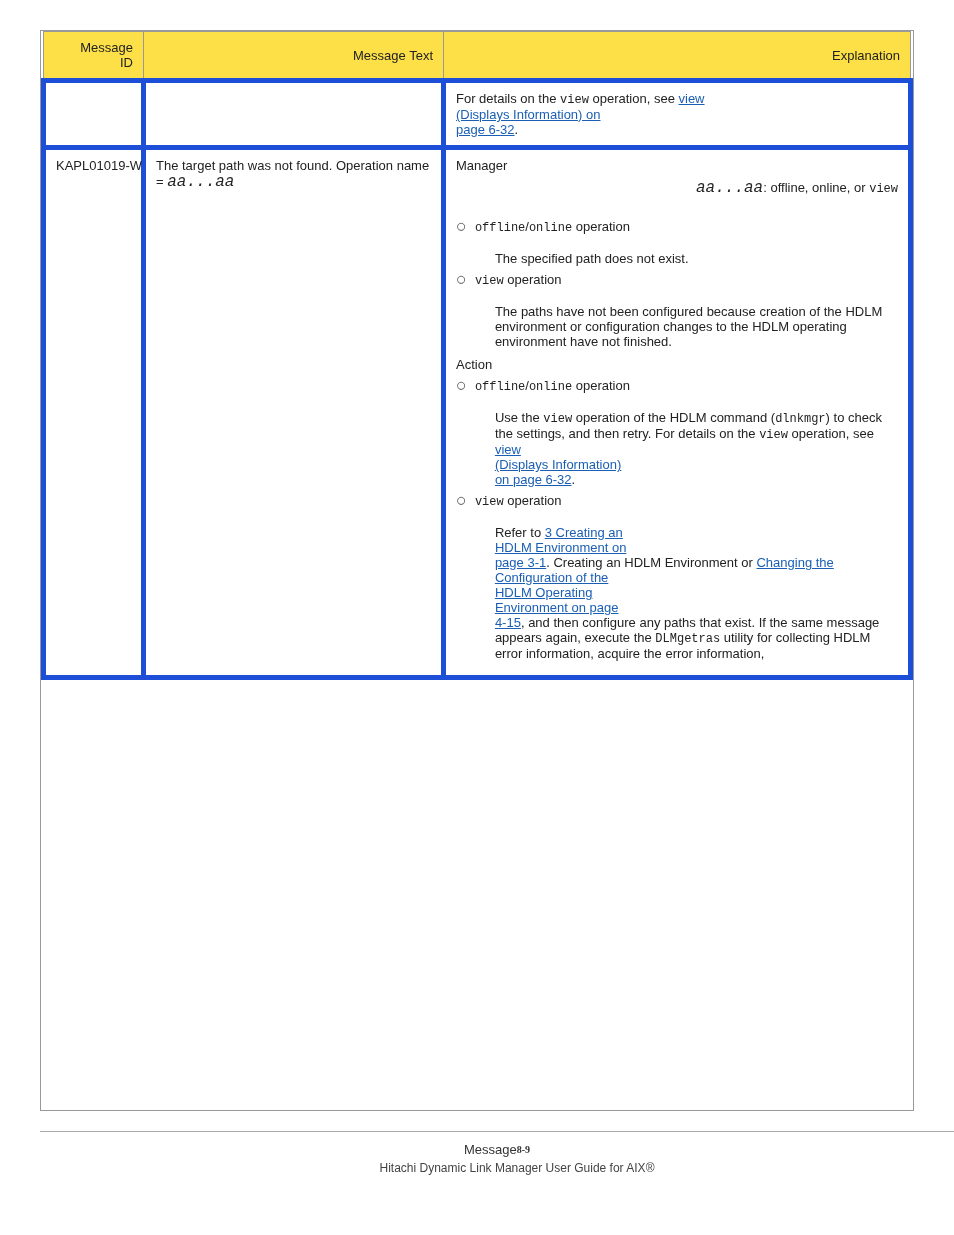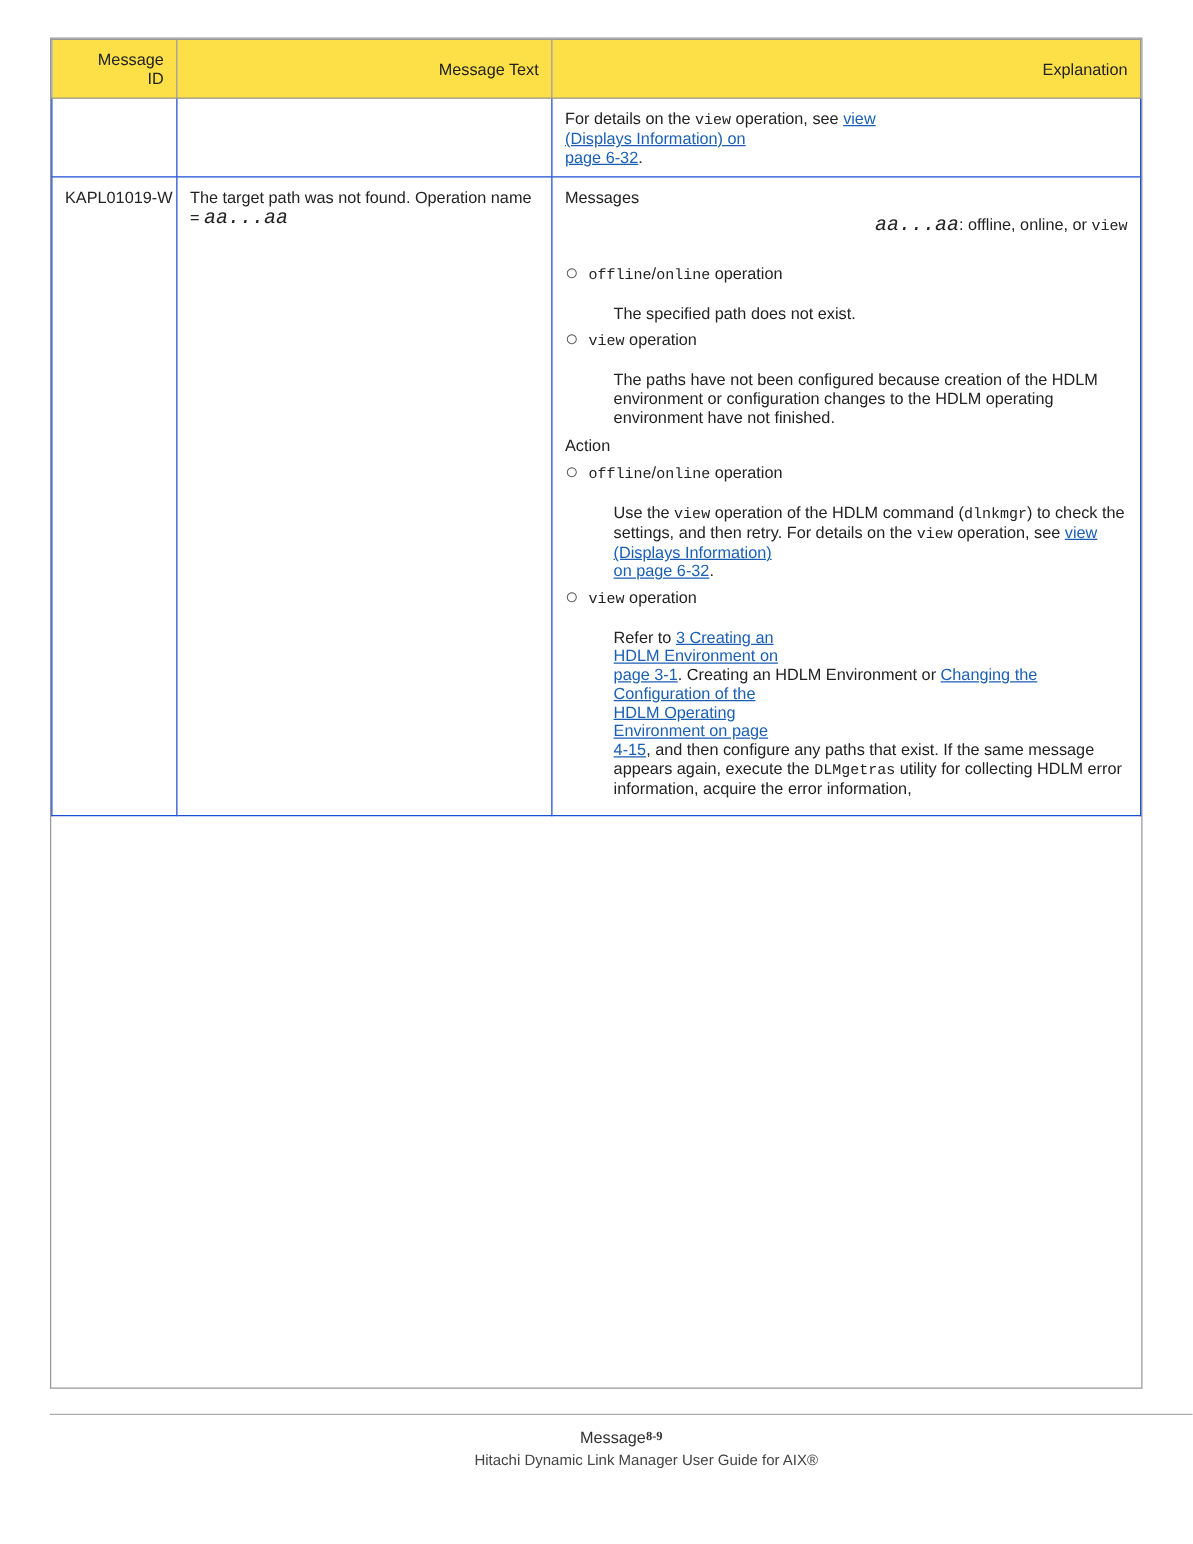--- a/index.html
+++ b/index.html
@@ -37,21 +37,21 @@
     thead tr th {
       background: #fde047;
       border: 1px solid #999;
       padding: 8px 10px;
       font-weight: normal;
       font-size: 13px;
       text-align: right;
       vertical-align: middle;
     }
     tbody tr td {
-      border: 1px solid #1d4ed8;
+      border: 5px solid #1d4ed8;
       padding: 8px 10px;
       vertical-align: top;
       font-size: 13px;
     }
     td.msg-id {
       font-size: 13px;
       vertical-align: top;
       white-space: nowrap;
       margin-left: 40px;
     }
@@ -165,21 +165,21 @@
 
         <tr>
           <td class="msg-id">
             <span>KAPL01019-W</span>
           </td>
           <td class="msg-text">
             <span>The target path was not found. Operation name = </span><span class="italic-code">aa...aa</span>
           </td>
           <td class="explanation">
 
-            <div class="details-label">Messages</div>
+            <div class="details-label">Manager</div>
             <div style="margin-bottom:22px;text-align:right;">
               <span class="italic-code">aa...aa</span><code class="mono"></code><span>: offline, online, or <code class="mono">view</code></span>
             </div>
 
             <div class="bullet-item">
               <span class="bullet-dot">○</span>
               <div class="bullet-content">
                 <code class="mono">offline</code><span>/</span><code class="mono">online</code><span> operation</span>
                 <div class="indent-block">The specified path does not exist.</div>
               </div>

